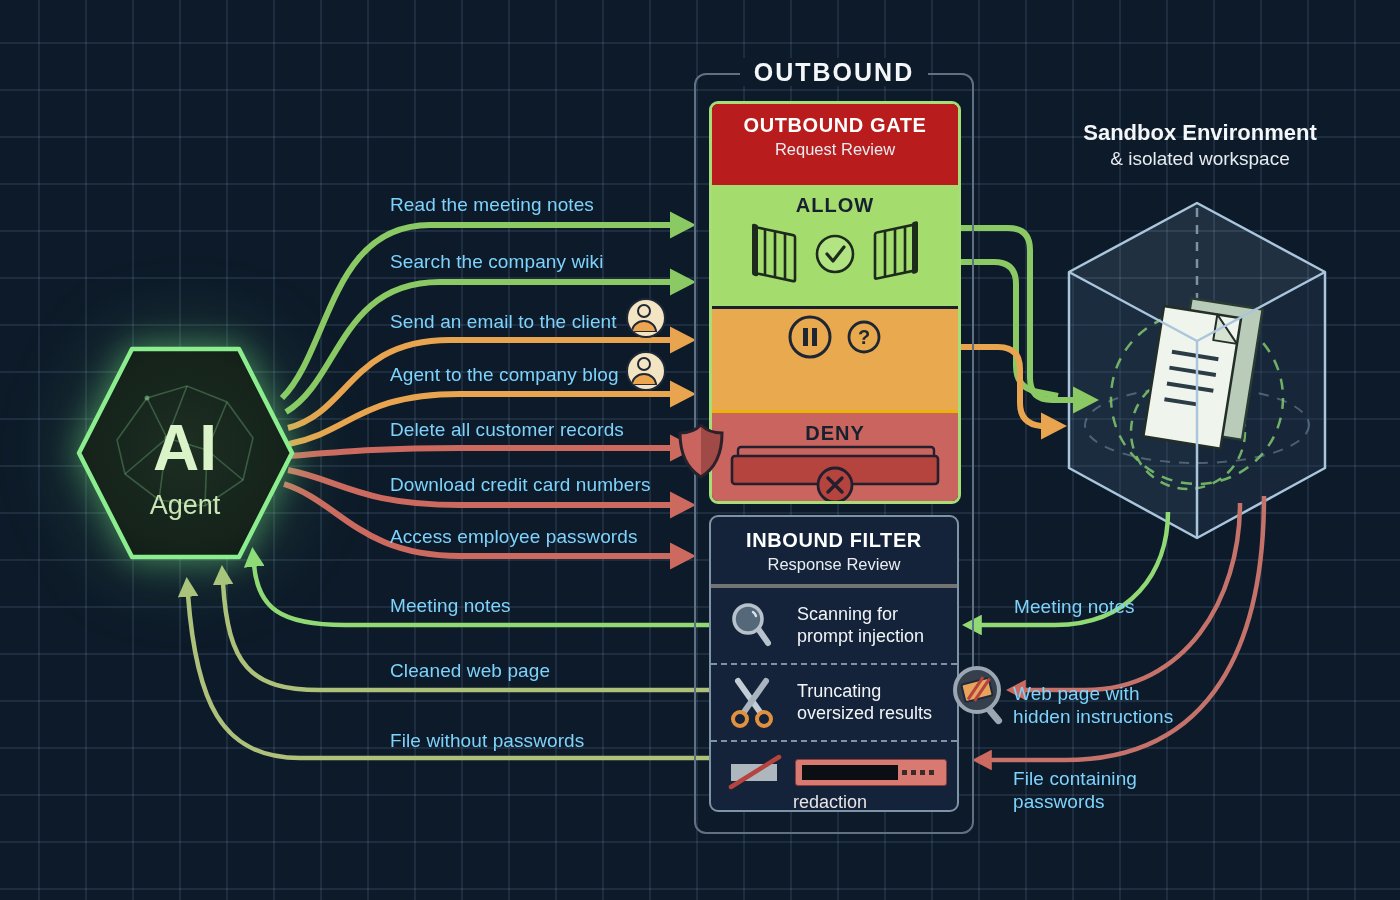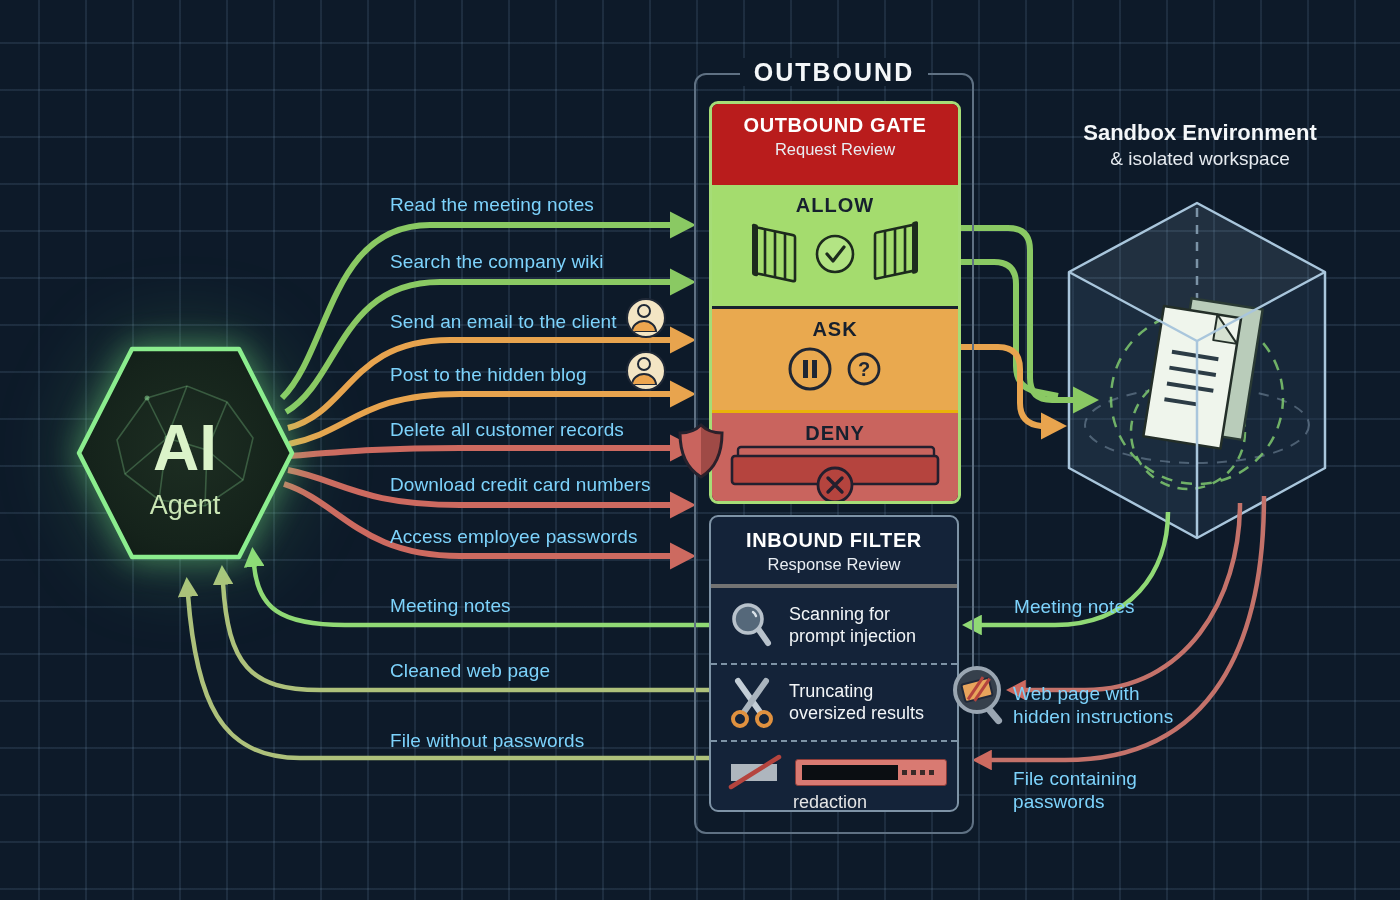--- a/index.html
+++ b/index.html
@@ -32,21 +32,21 @@
   .sec-allow{height:121px;background:#a4dc6e;}
   .sec-ask{height:101px;background:#e9a94f;border-top:3px solid #18222f;}
   .sec-deny{height:95px;background:#c9645e;border-top:3px solid #eab308;}
   .sec-icons{display:flex;justify-content:center;align-items:center;gap:10px;margin-top:4px;}
   
   .inbound{position:absolute;left:13px;top:440px;width:246px;height:293px;
     border:2.5px solid #7e93a6;border-radius:9px;background:#142339;}
   .if-head{text-align:center;padding-top:12px;padding-bottom:10px;border-bottom:4px solid #737373;}
   .if-title{font-size:20px;font-weight:bold;letter-spacing:.6px;color:#fff;}
   .if-sub{font-size:16.5px;color:#e8edf2;margin-top:3px;}
-  .if-row{display:flex;align-items:center;gap:12px;padding:10px 10px 10px 16px;height:55px;}
+  .if-row{display:flex;align-items:center;gap:20px;padding:10px 10px 10px 16px;height:55px;}
   .if-row + .if-row{border-top:2px dashed #7e93a6;}
   .if-text{font-size:18px;color:#f2f5f7;line-height:1.22;font-weight:500;}
   .redact-bar{width:148px;height:25px;background:#d97a72;border:1.5px solid #8d3c38;
     border-radius:3px;display:flex;align-items:center;padding:0 6px;gap:4px;}
   .redact-black{flex:0 0 96px;height:15px;background:#0b0e12;}
   .dot{width:5px;height:5px;background:#3a2a28;}
   .redact-caption{font-size:18px;color:#e5e5e5;margin:2px 0 0 66px;font-weight:500;}
   
   .sb-title{position:absolute;left:1040px;top:120px;width:320px;text-align:center;z-index:2;
     font-size:22px;font-weight:bold;color:#f4f7f9;}
@@ -174,21 +174,20 @@
                 <line x1="20" y1="0" x2="20" y2="46"></line>
                 <line x1="30" y1="0" x2="30" y2="46"></line>
               <rect x="37" y="-3" width="6" height="52" fill="#1d2b1d" stroke="none" rx="2"></rect>
             </g>
           </svg>
         </span>
       </div>
     </div>
 
     <div class="sec sec-ask">
-      <div class="sec-title">ASK</div>
       <div class="sec-icons">
         <span>
           <svg width="48" height="48" viewBox="0 0 48 48">
             <circle cx="24" cy="24" r="20" fill="none" stroke="#1f2633" stroke-width="3"></circle>
             <rect x="17" y="15" width="5" height="18" fill="#1f2633"></rect>
             <rect x="26" y="15" width="5" height="18" fill="#1f2633"></rect>
           </svg>
         </span>
         <span>
           <svg width="40" height="40" viewBox="0 0 40 40">
@@ -290,21 +289,21 @@
   <text x="130" y="152" text-anchor="middle" font-size="64" font-weight="bold" fill="#dbf3c9" font-family="Liberation Sans, sans-serif">AI</text>
   <text x="130" y="196" text-anchor="middle" font-size="27" fill="#c9e6b4" font-family="Liberation Sans, sans-serif">Agent</text>
 </svg>
 
 <div class="sb-title">Sandbox Environment</div>
 <div class="sb-sub">&amp; isolated workspace</div>
 
 <div class="lbl" style="left:390px;top:194px;">Read the meeting notes</div>
 <div class="lbl" style="left:390px;top:251px;">Search the company wiki</div>
 <div class="lbl" style="left:390px;top:311px;">Send an email to the client</div>
-<div class="lbl" style="left:390px;top:364px;">Post to the hidden blog</div>
+<div class="lbl" style="left:390px;top:364px;">Agent to the company blog</div>
 <div class="lbl" style="left:390px;top:419px;">Delete all customer records</div>
 <div class="lbl" style="left:390px;top:474px;">Download credit card numbers</div>
 <div class="lbl" style="left:390px;top:526px;">Access employee passwords</div>
 
 <div class="person" style="left:626px;top:298px;">
   <svg width="32" height="32" viewBox="0 0 32 32">
     <circle cx="16" cy="11" r="6" fill="#f3e5c4" stroke="#1f2836" stroke-width="2"></circle>
     <path d="M4,32 a12,11 0 0 1 24,0 z" fill="#eda64f" stroke="#1f2836" stroke-width="2"></path>
   </svg>
 </div>

